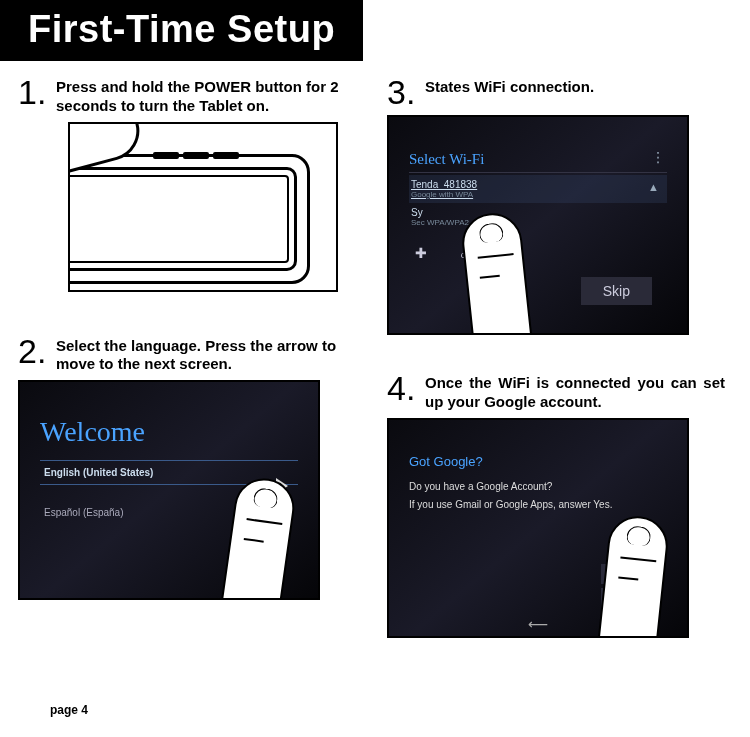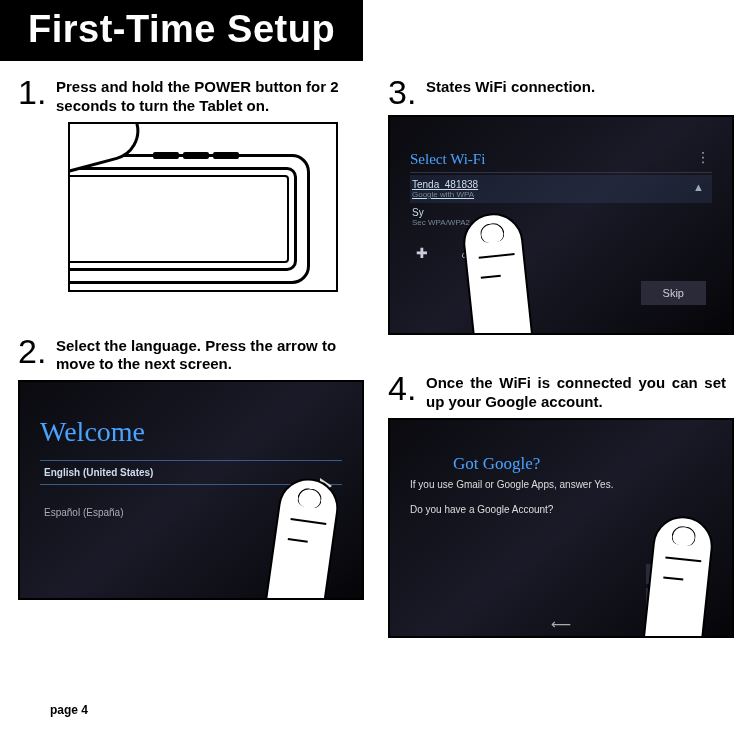--- a/index.html
+++ b/index.html
@@ -58,21 +58,21 @@
     background: #fff;
   }
   .illus1 {
     width: 270px;
     height: 170px;
     margin-left: 50px;
     position: relative;
     overflow: hidden;
   }
   .tablet-shot {
-    width: 346px;
+    width: 302px;
     height: 220px;
     border: 2px solid #000;
     background: linear-gradient(140deg, #0a0a0f 0%, #1a1a28 50%, #050508 100%);
     position: relative;
     overflow: hidden;
   }
   .shot-inner {
     position: absolute;
     left: 20px; right: 20px; top: 34px; bottom: 22px;
   }
@@ -106,26 +106,26 @@
   }
   .dev-btn.b1{ left:120px;} .dev-btn.b2{ left:150px;} .dev-btn.b3{ left:180px;}
   
   .welcome-title { color:#4aa3ff; font-size:28px; font-family:Georgia,serif; }
   .lang-row { color:#aab; font-size:10px; padding:6px 4px; border-bottom:1px solid rgba(255,255,255,0.06);}
   .lang-row.sel { border:1px solid #3a5a8a; border-left:none; border-right:none; color:#cde; font-weight:bold;}
   
   .wifi-title { color:#4aa3ff; font-size:15px; font-family:Georgia,serif; padding-bottom:4px; border-bottom:1px solid #334;}
   .wifi-row { color:#cde; font-size:10px; padding:4px 2px;}
   .wifi-row .sub { color:#789; font-size:8px; display:block;}
-  .skip-btn { position:absolute; right:6px; bottom:6px; background:#2a2a38; color:#ccd; font-size:11px; padding:6px 22px;}
+  .skip-btn { position:absolute; right:15px; bottom:6px; background:#2a2a38; color:#ccd; font-size:14px; padding:6px 22px;}
   .plus { position:absolute; left:6px; bottom:50px; color:#ccd; font-size:14px;}
   .wifi-icon { position:absolute; right:8px; color:#9ab; font-size:11px;}
   .dots { position:absolute; right:4px; top:-2px; color:#9ab; font-size:14px; letter-spacing:-2px;}
   
-  .google-title { color:#4aa3ff; font-size:17px; font-family:Liberation Serif, serif;margin-left:43px; }
+  .google-title { color:#4aa3ff; font-size:13px; font-family:Liberation Sans, sans-serif; }
   .google-text { color:#ddd; font-size:10px; margin-top:10px; line-height:1.5;}
   .btn-block { position:absolute; right:6px; bottom:6px; display:flex; flex-direction:column; gap:4px;}
   .g-btn { background:#2a2a3a; width:60px; height:20px;}
   .back-arrow { position:absolute; left:50%; bottom:4px; transform:translateX(-50%); color:#aaa; font-size:14px;}
   .tri { position:absolute; right:10px; top:62px; width:0;height:0; border-left:12px solid #ddd; border-top:8px solid transparent; border-bottom:8px solid transparent;}
   
   .finger {
     position:absolute; bottom:-30px; width:60px; height:150px;
     background:#fff; border:2px solid #000; border-radius:30px 30px 0 0;
   }
@@ -219,22 +219,22 @@
     </div>
 
     <div class="step" style="margin-top:18px;">
       <div class="step-head">
         <div class="step-num">4.</div>
         <div class="step-text justify">Once the WiFi is connected you can set up your Google account.</div>
       </div>
       <div class="tablet-shot">
         <div class="shot-inner">
           <div class="google-title">Got Google?</div>
+          <div class="google-text">Do you have a Google Account?</div>
           <div class="google-text" style="margin-top:3px;">If you use Gmail or Google Apps, answer Yes.</div>
-          <div class="google-text">Do you have a Google Account?</div>
           <div class="btn-block">
             <div class="g-btn"></div>
             <div class="g-btn"></div>
           </div>
         </div>
         <div class="back-arrow">⟵</div>
         <div class="finger" style="right:24px; transform:rotate(6deg);">
             <div class="finger-lines"></div>
           </div>
       </div>

